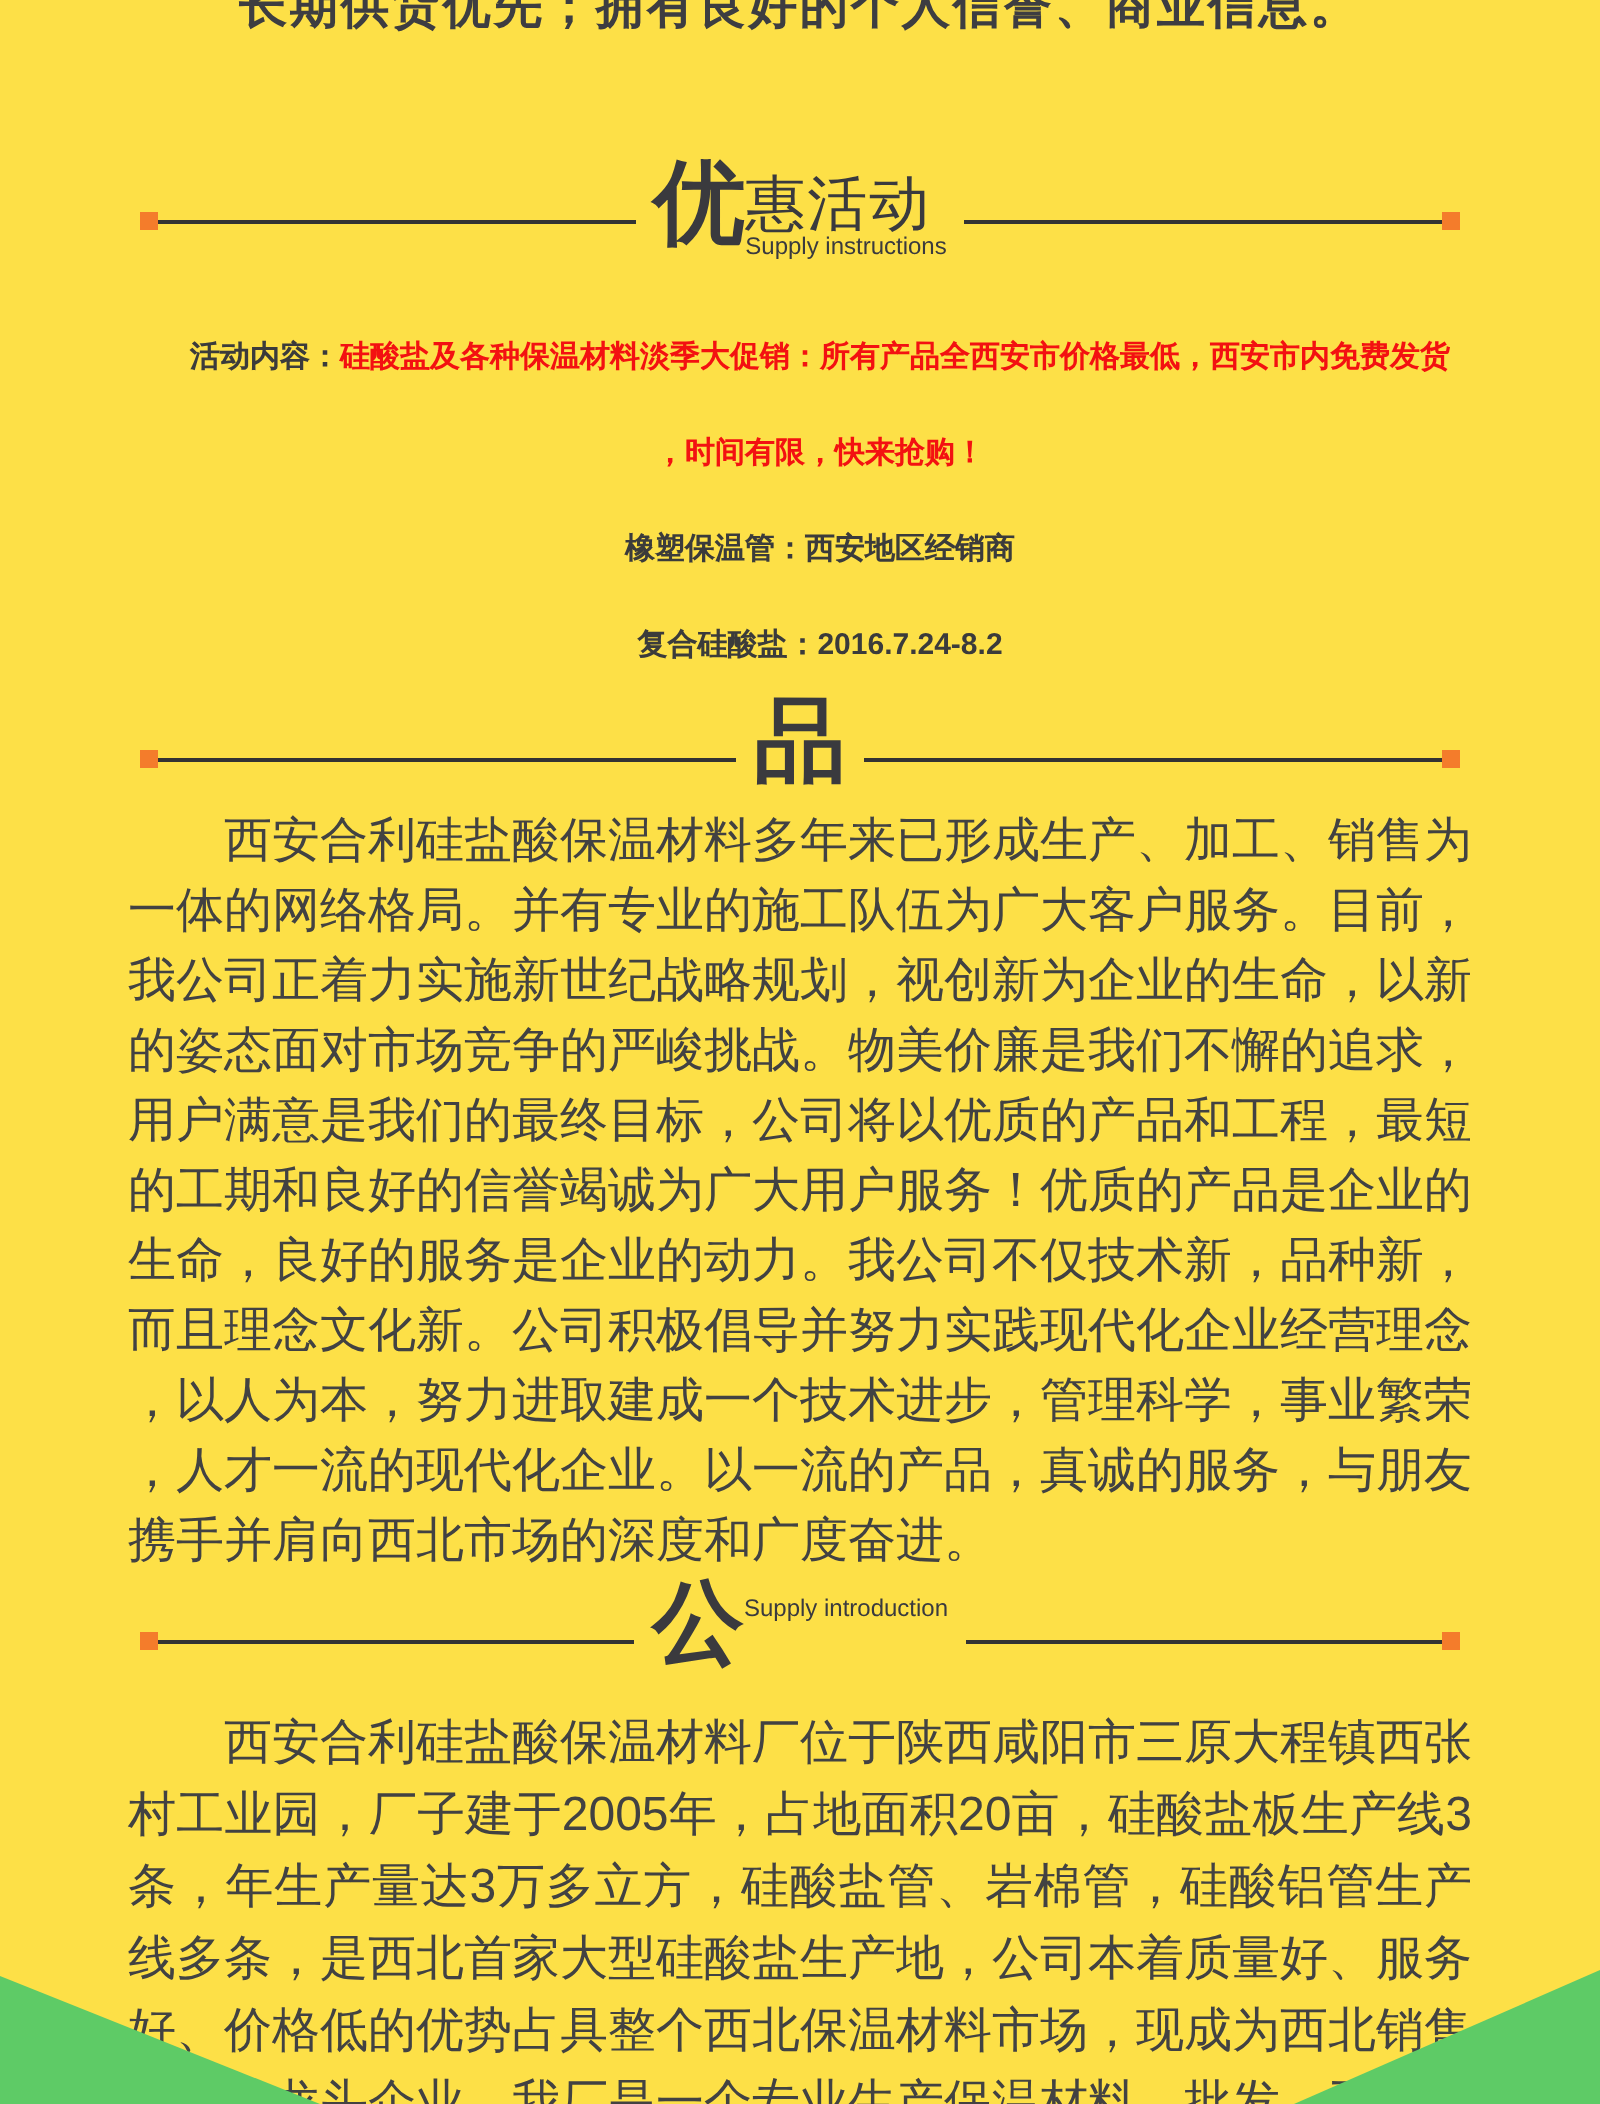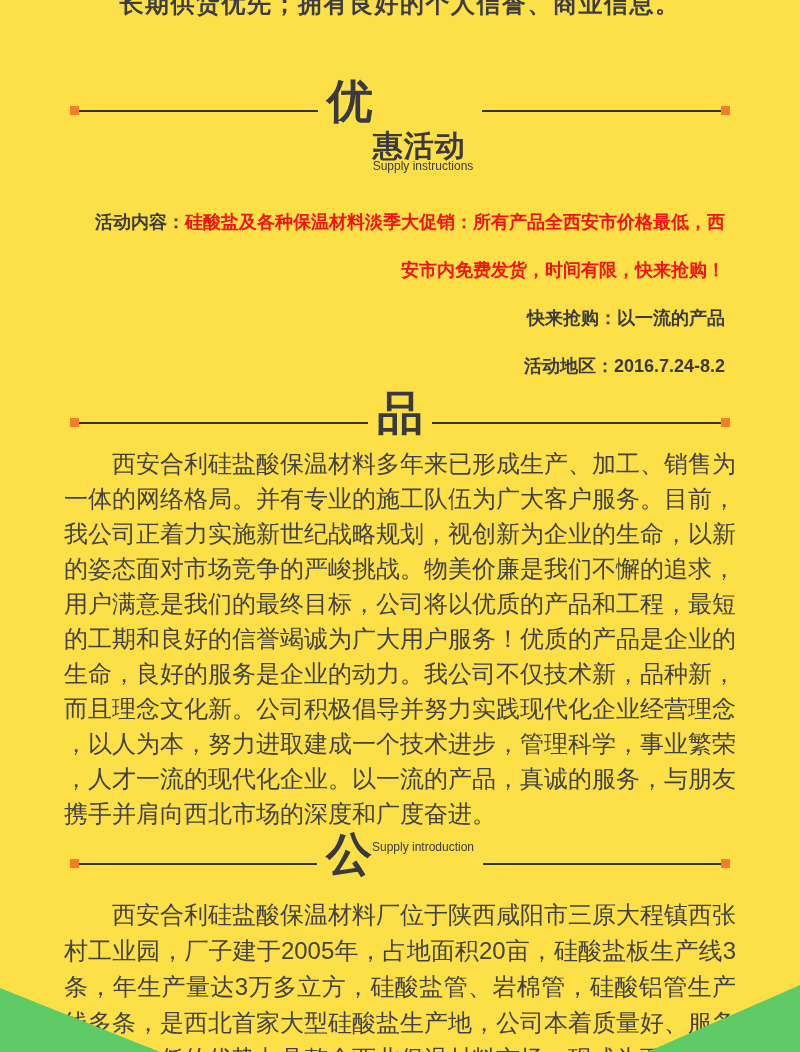--- a/index.html
+++ b/index.html
@@ -17,27 +17,27 @@
   }
   
   .sec-header { display:flex; align-items:flex-start; margin:57px 70px 0; }
   .sec-header.tight { margin-top:0; }
   .rule { flex:1; display:flex; align-items:center; margin-top:28px; }
   .sq { width:9px; height:9px; background:#f47c2b; flex:0 0 auto; }
   .ruleline { flex:1; height:2px; background:#333333; }
   .sec-title { display:flex; padding:0 9px; flex:0 0 auto; }
   .big-char { font-size:46px; line-height:46px; font-weight:bold; color:#3a3a3e; }
   .small-wrap { display:flex; flex-direction:column; margin-top:10px; }
-  .rest-chars { font-size:30px; line-height:29px; font-weight:bold; color:#3a3a3e; letter-spacing:1px;margin-top:43px; }
+  .rest-chars { font-size:30px; line-height:29px; font-weight:normal; color:#3a3a3e; letter-spacing:1px; }
   .subtitle-en { font-size:12px; line-height:13px; font-weight:normal; color:#3a3a3e; white-space:nowrap; }
   
   .promo {
     margin:25px 75px 0 95px;
-    font-size:18px; font-weight:bold; line-height:48px;
-    color:#3b3b3b; line-break:anywhere; text-align:right;
+    font-size:15px; font-weight:bold; line-height:48px;
+    color:#3b3b3b; line-break:anywhere; text-align:center;
   }
   .promo p { margin:0; }
   .promo .red { color:#f31111; }
   
   .para {
     margin:10px 64px 0; font-size:24px; line-height:35px;
     color:#424242; text-align:justify; text-indent:2em;
     line-break:anywhere; font-weight:400;
   }
   .para.company { margin-top:20px; line-height:36px; }
@@ -66,22 +66,22 @@
       </span>
     </div>
     <div class="rule">
       <span class="ruleline"></span>
       <span class="sq"></span>
     </div>
   </div>
 
   <div class="promo">
     <p><span class="label">活动内容：</span><span class="red">硅酸盐及各种保温材料淡季大促销：所有产品全西安市价格最低，西安市内免费发货，时间有限，快来抢购！</span></p>
-    <p><span class="label">快来抢购：</span><span>以一流的产品</span></p>
-    <p><span class="label">活动地区：</span><span>2016.7.24-8.2</span></p>
+    <p><span class="label">橡塑保温管：</span><span>西安地区经销商</span></p>
+    <p><span class="label">复合硅酸盐：</span><span>2016.7.24-8.2</span></p>
   </div>
 
   <div class="sec-header tight">
     <div class="rule">
       <span class="sq"></span>
       <span class="ruleline"></span>
     </div>
     <div class="sec-title">
       <span class="big-char">品</span>
     </div>

